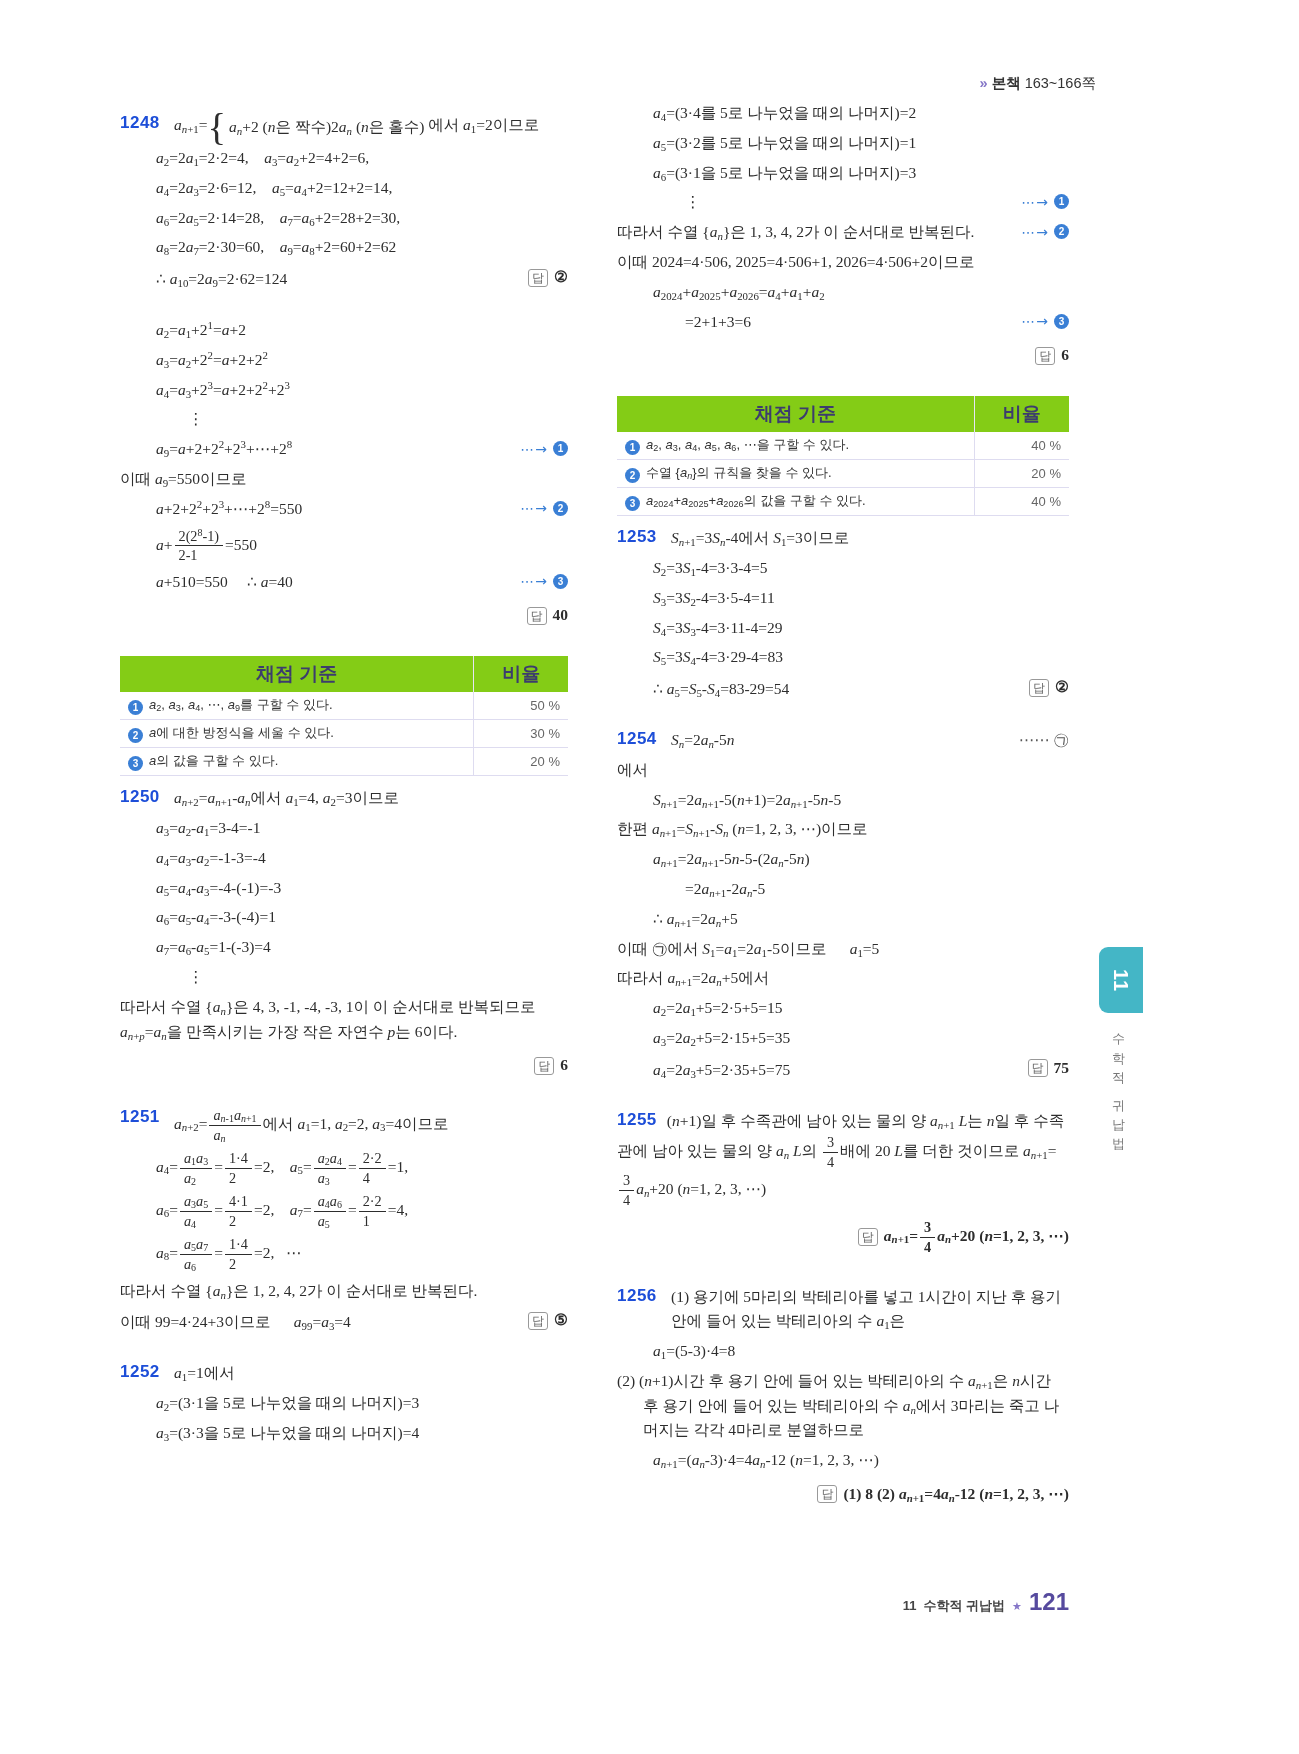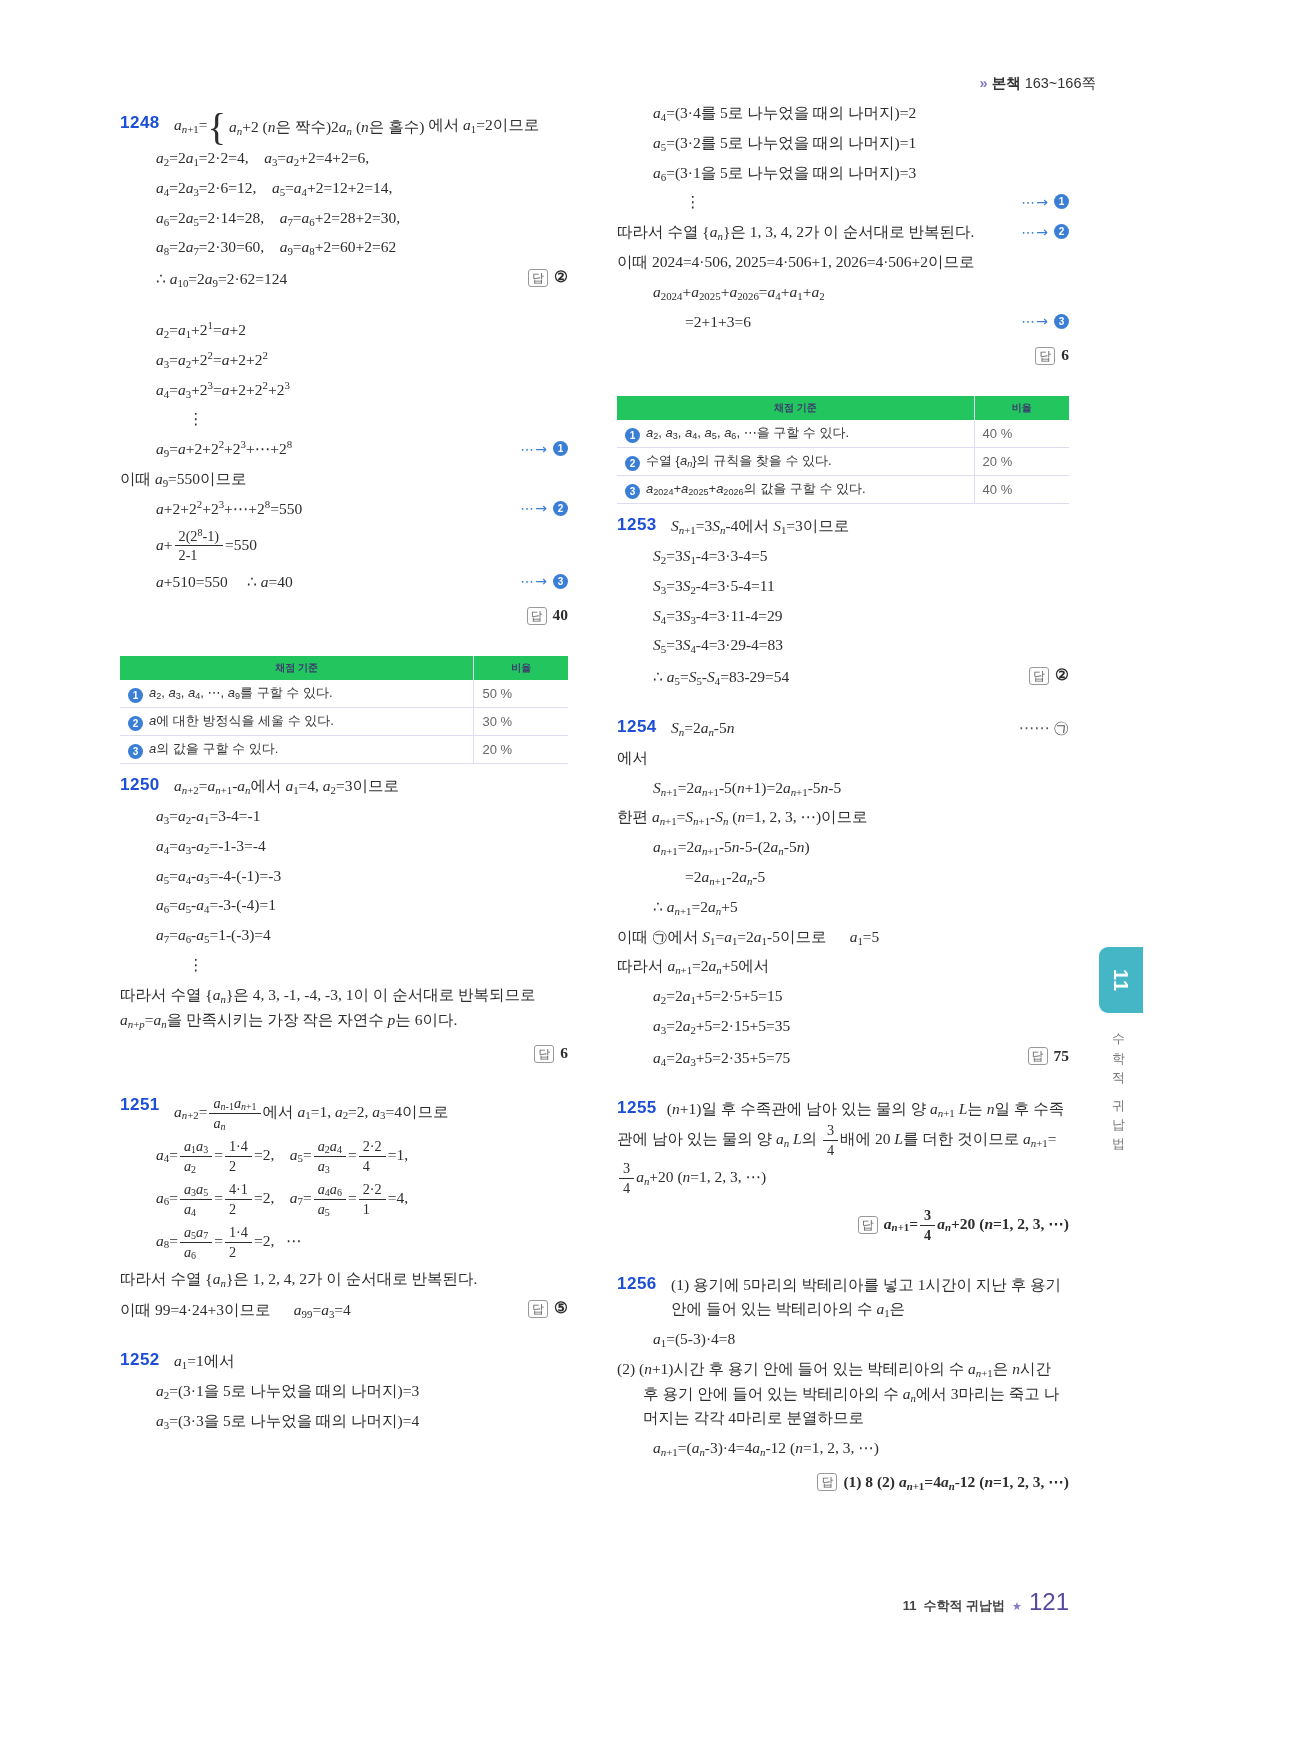--- a/index.html
+++ b/index.html
@@ -48,41 +48,41 @@
   .rref{color:#555;white-space:pre;margin-left:12px}
 
   .ansbox{display:inline-block;border:1px solid #999;border-radius:3px;color:#666;
           font:12px/16px "Liberation Sans","DejaVu Sans",sans-serif;padding:0 3px;margin-right:6px}
   .ansval{font-weight:bold}
 
   
   .gtable{margin:16px 0 10px 0}
   .gtable table{width:100%;border-collapse:collapse;
       font-family:"Liberation Sans","DejaVu Sans",sans-serif;font-size:13px;color:#333}
-  .gtable th{background:#22c55e;color:#3c3c6e;font-weight:bold;padding:5px 0;font-size:10px;
+  .gtable th{background:#84cc16;color:#3c3c6e;font-weight:bold;padding:5px 0;font-size:19px;
       border-left:1px solid #e7e5f5}
   .gtable th:first-child{border-left:none}
   .gtable td{padding:4px 8px;border-bottom:1px solid #dedcf0;border-left:1px solid #dedcf0;background:#fff}
   .gtable td:first-child{border-left:none}
   .gtable td .nc{margin-right:6px;vertical-align:-2px}
-  .gtable td.pct{text-align:left;color:#666}
+  .gtable td.pct{text-align:right;color:#666}
 
   
   #header-ref{position:absolute;left:594px;top:74px;width:502px;text-align:right;
       font-family:"Liberation Sans","DejaVu Sans",sans-serif;font-size:14.5px;color:#333}
   #header-ref .arr{color:#8677c8;font-weight:bold;margin-right:4px}
   #header-ref .bk{font-weight:bold;margin-right:4px}
 
   #footer{position:absolute;left:567px;top:1588px;width:502px;display:flex;
       justify-content:flex-end;align-items:baseline;gap:7px;
       font-family:"Liberation Sans","DejaVu Sans",sans-serif}
   #footer .chnum{font-weight:bold;font-size:13px;color:#444}
   #footer .chtitle{font-weight:bold;font-size:13px;color:#444}
   #footer .star{color:#8677c8;font-size:11px}
-  #footer .pgnum{font-weight:normal;font-size:24px;color:#564a9e}
+  #footer .pgnum{font-weight:bold;font-size:24px;color:#564a9e}
 
   #side-tab{position:absolute;left:1099px;top:947px;width:44px;height:66px;background:#44b6c6;
       border-radius:9px 0 0 9px;display:flex;align-items:center;justify-content:center}
   #side-tab span{transform:rotate(90deg);color:#fff;
       font:bold 20px "Liberation Sans","DejaVu Sans",sans-serif;letter-spacing:1px}
   #side-label{position:absolute;left:1109px;top:1024px;writing-mode:vertical-rl;
       font:13px "Liberation Sans","DejaVu Sans",sans-serif;color:#777;letter-spacing:6px}
 </style>
 </head>
 <body>

